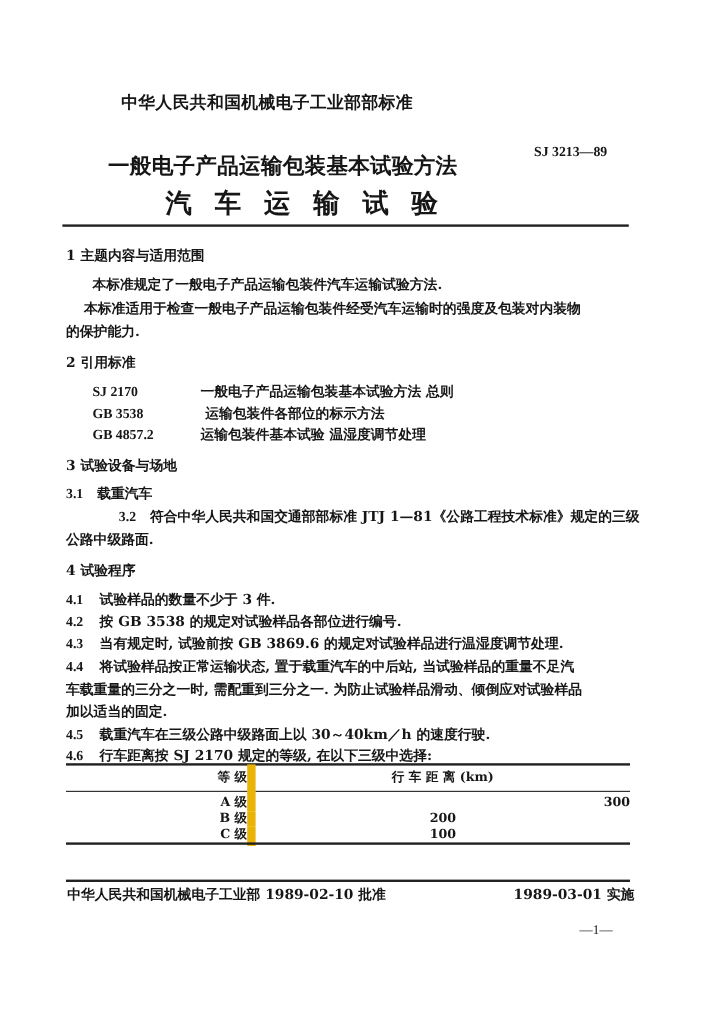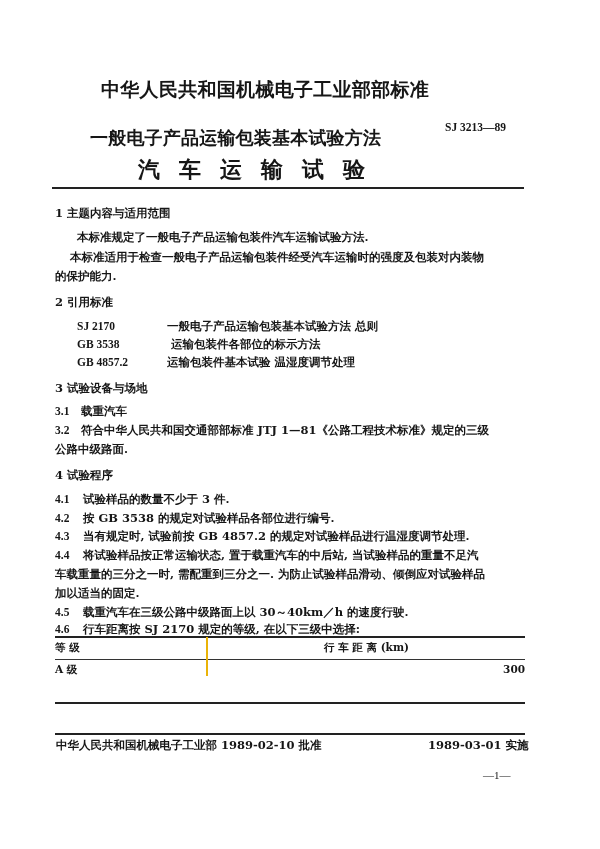--- a/index.html
+++ b/index.html
@@ -1,33 +1,33 @@
 <!DOCTYPE html>
 <html><head>
   <meta charset="utf-8">
   <style>
     html, body { margin: 0; padding: 0; }
     body {
       width: 600px; height: 849px; background: #ffffff; position: relative; overflow: hidden;
       font-family: "DejaVu Serif", "Liberation Serif", serif; color: #161616;
     }
     .abs { position: absolute; }
-    .org-title { left: 101px; top: 77px; font-size: 19px; font-weight: bold; letter-spacing: 0.3px; white-space: nowrap; }
+    .org-title { left: 101px; top: 77px; font-size: 14px; font-weight: bold; letter-spacing: 0.3px; white-space: nowrap; }
     .std-no { left: 445px; top: 121px; font-size: 11.5px; font-weight: bold; white-space: nowrap; font-family: "Liberation Serif", serif; text-align: center; }
     .main-title { left: 90px; top: 126px; font-size: 18px; font-weight: bold; white-space: nowrap; letter-spacing: 0.2px; }
     .sub-title { left: 138px; top: 155px; font-size: 22px; font-weight: bold; white-space: nowrap; letter-spacing: 19px; }
     .hr { position: absolute; background: #222; }
     .sec { font-size: 11.5px; font-weight: bold; white-space: nowrap; }
     .txt { font-size: 11.5px; font-weight: bold; white-space: nowrap; line-height: 19px; }
     .num { display: inline-block; font-family: "Liberation Serif", serif; }
     .ref-code { display: inline-block; width: 90px; font-family: "Liberation Serif", serif; }
     table.grades { position: absolute; left: 55px; top: 637px; width: 470px; border-collapse: collapse; font-size: 10.5px; font-weight: bold; }
     table.grades th { font-weight: bold; height: 22px; border-bottom: 1px solid #333; padding: 0; }
     table.grades td { height: 13px; padding: 0; line-height: 13px; text-align: center; }
-    table.grades .c1 { width: 151px; border-right: 2px solid #eab308; text-align: left; }
+    table.grades .c1 { width: 151px; border-right: 7px solid #eab308; text-align: right; }
     .tbl-top { left: 55px; top: 636px; width: 470px; height: 1.5px; }
     .tbl-bot { left: 55px; top: 702px; width: 470px; height: 1.5px; }
     .footer-left { left: 56px; top: 738px; font-size: 11.5px; font-weight: bold; white-space: nowrap; }
     .footer-right { left: 428px; top: 738px; font-size: 11.5px; font-weight: bold; white-space: nowrap; }
     .page-no { left: 483px; top: 769px; font-size: 11px; white-space: nowrap; font-family: "Liberation Serif", serif; }
   </style>
 </head>
 <body>
 
 <div>
@@ -53,33 +53,33 @@
   </div>
   <div class="abs txt" style="left:77px; top:353px;">
     <span class="ref-code">GB 4857.2</span><span>运输包装件基本试验   温湿度调节处理</span>
   </div>
 
   <div class="abs sec" style="left:55px; top:381px;">3  试验设备与场地</div>
   <div class="abs txt" style="left:55px; top:402px;">
     <span class="num" style="width:26px;">3.1</span><span>载重汽车</span>
   </div>
   <div class="abs txt" style="left:55px; top:421px;">
-    <span class="num" style="width:26px;">3.2</span><span>符合中华人民共和国交通部部标准 JTJ 1—81《公路工程技术标准》规定的三级</span>
+    <span class="num" style="width:26px;margin-left:44px;">3.2</span><span>符合中华人民共和国交通部部标准 JTJ 1—81《公路工程技术标准》规定的三级</span>
   </div>
   <div class="abs txt" style="left:55px; top:440px;">公路中级路面.</div>
 
   <div class="abs sec" style="left:55px; top:468px;">4  试验程序</div>
   <div class="abs txt" style="left:55px; top:490px;">
     <span class="num" style="width:28px;">4.1</span><span>试验样品的数量不少于 3 件.</span>
   </div>
   <div class="abs txt" style="left:55px; top:509px;">
     <span class="num" style="width:28px;">4.2</span><span>按 GB 3538 的规定对试验样品各部位进行编号.</span>
   </div>
   <div class="abs txt" style="left:55px; top:527px;">
-    <span class="num" style="width:28px;">4.3</span><span>当有规定时, 试验前按 GB 4857.2 的规定对试验样品进行温湿度调节处理.</span>
+    <span class="num" style="width:28px;">4.3</span><span>当有规定时, 试验前按 GB 3869.6 的规定对试验样品进行温湿度调节处理.</span>
   </div>
   <div class="abs txt" style="left:55px; top:546px;">
     <span class="num" style="width:28px;">4.4</span><span>将试验样品按正常运输状态, 置于载重汽车的中后站, 当试验样品的重量不足汽</span>
   </div>
   <div class="abs txt" style="left:55px; top:565px;">车载重量的三分之一时, 需配重到三分之一. 为防止试验样品滑动、倾倒应对试验样品</div>
   <div class="abs txt" style="left:55px; top:584px;">加以适当的固定.</div>
   <div class="abs txt" style="left:55px; top:603px;">
     <span class="num" style="width:28px;">4.5</span><span>载重汽车在三级公路中级路面上以 30～40km／h 的速度行驶.</span>
   </div>
   <div class="abs txt" style="left:55px; top:620px;">
@@ -92,20 +92,28 @@
       <tr>
         <th class="c1">等    级</th>
         <th>行  车  距  离  (km)</th>
       </tr>
     </thead>
     <tbody>
       <tr>
         <td class="c1" style="padding-top:3px;">A 级</td>
         <td style="padding-top:3px;text-align:right;">300</td>
       </tr>
+      <tr>
+        <td class="c1">B 级</td>
+        <td>200</td>
+      </tr>
+      <tr>
+        <td class="c1" style="padding-bottom:3px;">C 级</td>
+        <td style="padding-bottom:3px;">100</td>
+      </tr>
     </tbody>
   </table>
   <div class="hr tbl-bot"></div>
 
   <div class="hr" style="left:55px; top:733px; width:470px; height:2px;"></div>
   <div class="abs footer-left">中华人民共和国机械电子工业部 1989-02-10 批准</div>
   <div class="abs footer-right">1989-03-01 实施</div>
   <div class="abs page-no">—1—</div>
 
 </div>

